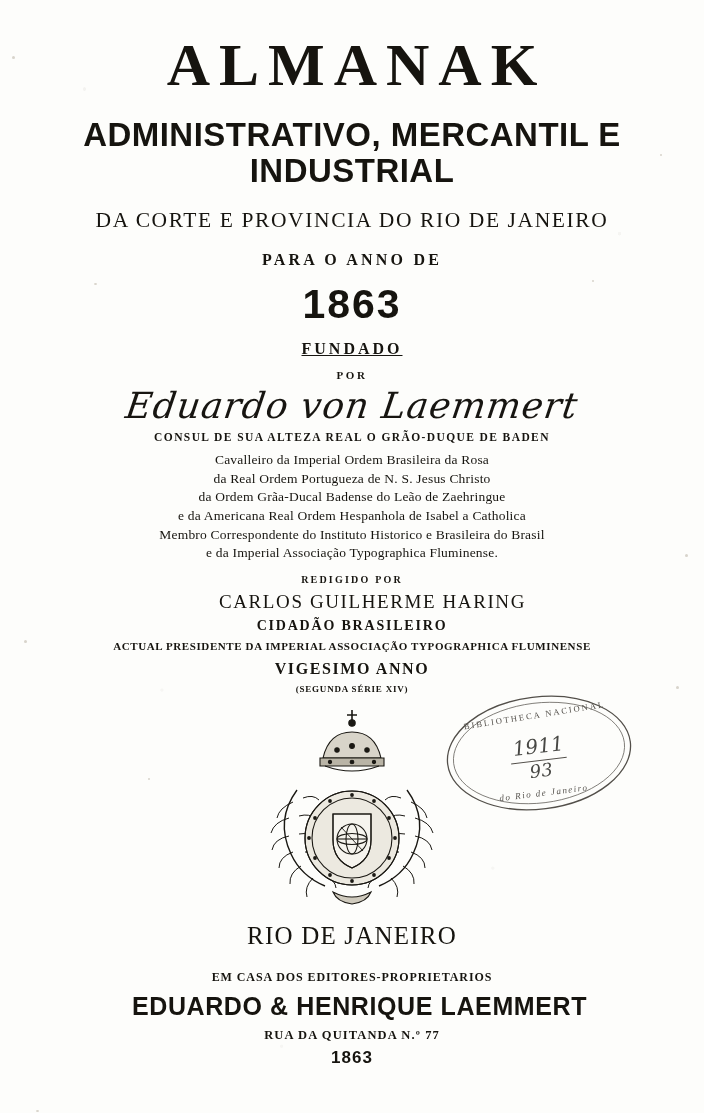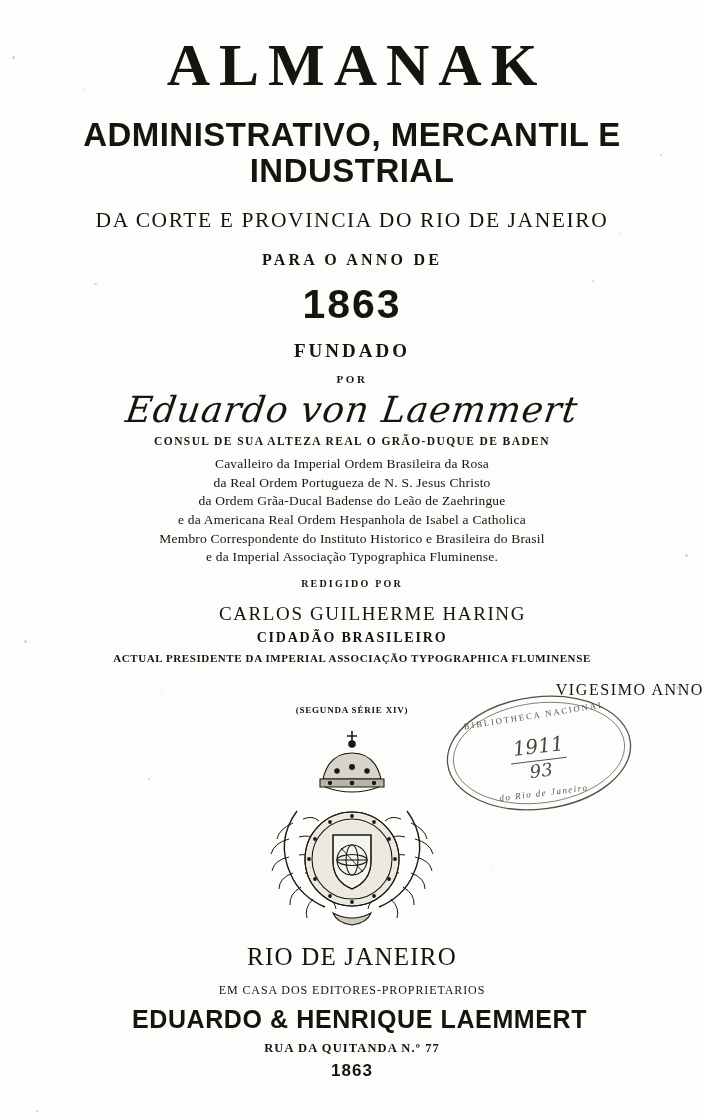--- a/index.html
+++ b/index.html
@@ -66,23 +66,24 @@
   }
   .t-year {
     margin-top: 12px;
     font-family: "Liberation Sans", sans-serif;
     font-size: 41px;
     font-weight: bold;
     letter-spacing: 2px;
   }
   .t-fundado {
     margin-top: 12px;
-    font-size: 19px;
+    font-size: 16px;
     letter-spacing: 3px;
     font-weight: bold;
+    text-decoration: underline;
   }
   .t-por {
     margin-top: 11px;
     font-size: 11px;
     letter-spacing: 2.6px;
     font-weight: bold;
   }
   .t-script {
     margin-top: 4px;
     font-family: "DejaVu Serif", serif;
@@ -105,43 +106,42 @@
     letter-spacing: 0.2px;
   }
   .credits div { white-space: nowrap; }
   .t-redigido {
     margin-top: 11px;
     font-size: 10px;
     letter-spacing: 2.2px;
     font-weight: bold;
   }
   .t-editor {
-    margin-top: 14px;
+    margin-top: 6px;
     font-size: 19px;
     letter-spacing: 1.6px;
     padding-left: 41px;
   }
   .t-cidadao {
     margin-top: 5px;
     font-size: 14px;
     letter-spacing: 1.8px;
     font-weight: bold;
   }
   .t-presidente {
     margin-top: 6px;
     font-size: 11px;
     letter-spacing: 0.6px;
     font-weight: bold;
   }
   .t-anno {
-    margin-top: 17px;
+    margin-top: 8px;
     font-size: 16px;
     letter-spacing: 1.6px;
-    font-weight: normal;
-    text-align: right;
+    font-weight: bold;
   }
   .t-serie {
     margin-top: 6px;
     font-size: 9px;
     letter-spacing: 0.8px;
     font-weight: bold;
   }
 
   
   .crest-wrap {
@@ -216,24 +216,24 @@
     background: #2e2a24;
   }
 
   
   .t-city {
     margin-top: 6px;
     font-size: 25px;
     letter-spacing: 1.2px;
   }
   .t-casa {
-    margin-top: 12px;
+    margin-top: 20px;
     font-size: 12px;
     letter-spacing: 0.9px;
-    font-weight: normal;
+    font-weight: bold;
   }
   .t-publisher {
     margin-top: 7px;
     font-family: "Liberation Sans", sans-serif;
     font-size: 25px;
     font-weight: bold;
     letter-spacing: 0.6px;
     padding-left: 15px;
   }
   .t-address {

